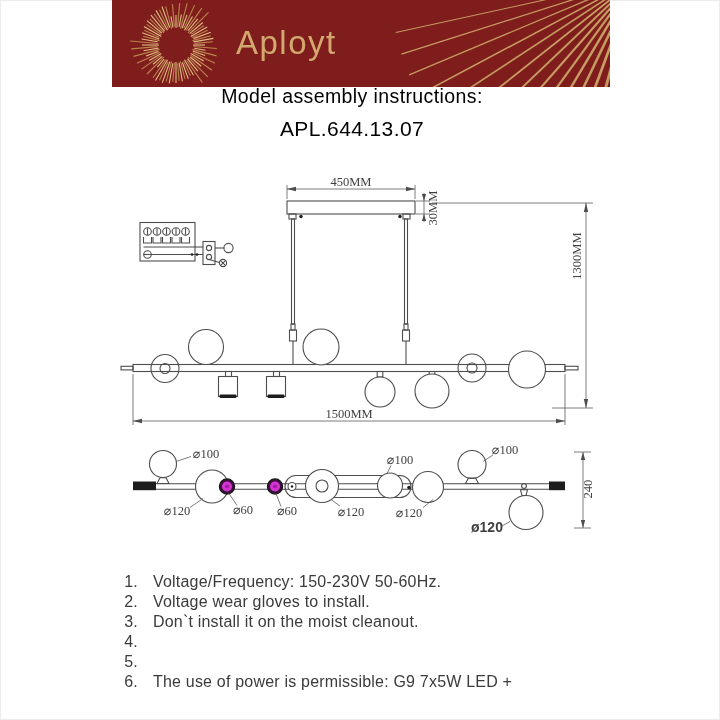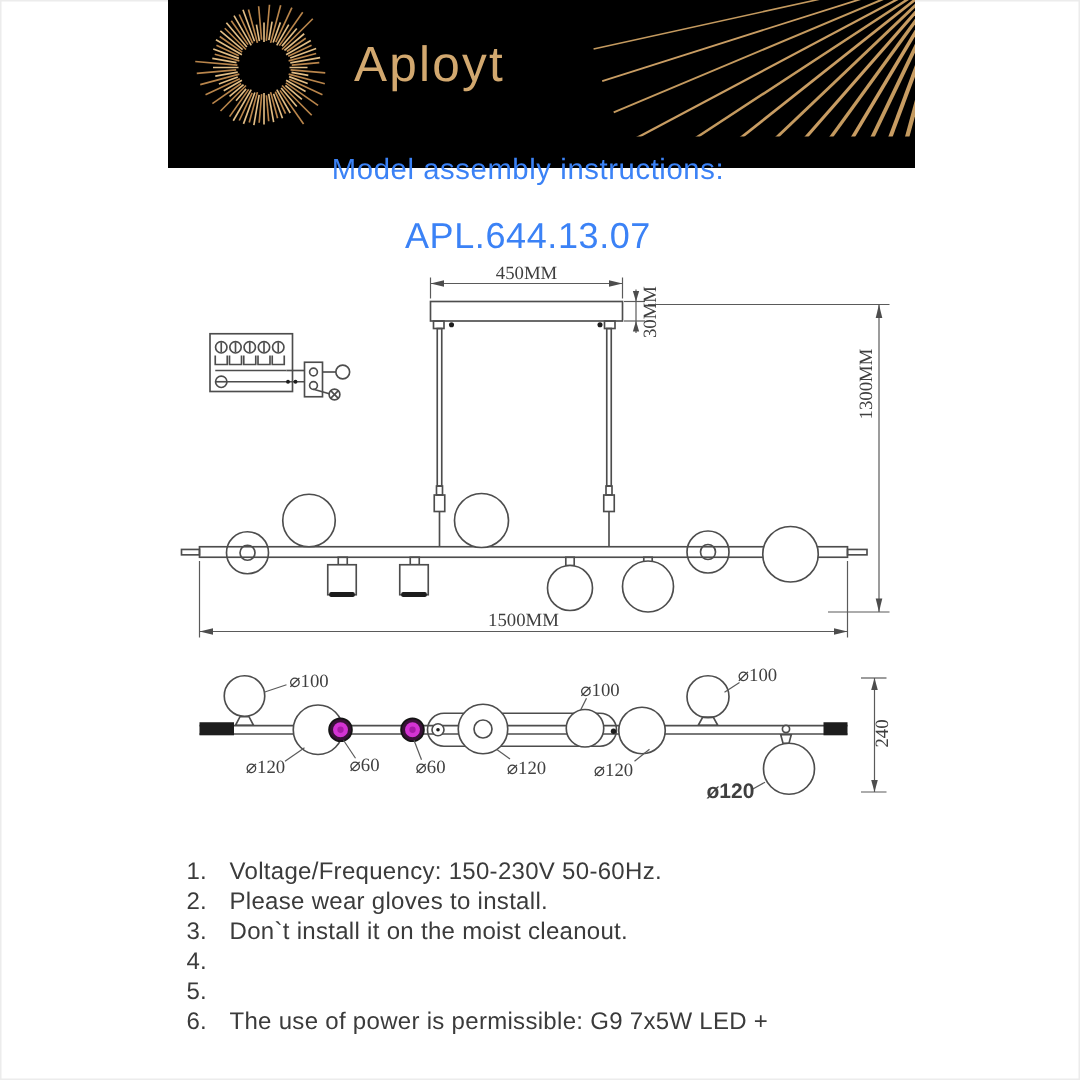--- a/index.html
+++ b/index.html
@@ -1,27 +1,27 @@
 <!DOCTYPE html>
 <html><head>
 <meta charset="utf-8">
 <style>
   html,body{margin:0;padding:0;}
   body{width:720px;height:720px;background:#ffffff;font-family:"Liberation Sans",sans-serif;position:relative;overflow:hidden;}
   .page{position:absolute;inset:0;box-shadow:inset 0 0 0 1px #ececec;}
 
   
-  .banner{position:absolute;left:112px;top:0;width:498px;height:112px;background:#000000;overflow:hidden;}
+  .banner{position:absolute;left:112px;top:0;width:498px;height:87px;background:#7f1d1d;overflow:hidden;}
   .banner svg{position:absolute;left:0;top:0;}
   .brand{position:absolute;left:124px;top:24px;font-size:33px;font-weight:400;letter-spacing:1.5px;color:#d2a86f;}
 
   
-  .title-block{position:absolute;left:0;top:102px;width:704px;text-align:center;color:#3b82f6;}
+  .title-block{position:absolute;left:0;top:85px;width:704px;text-align:center;color:#000000;}
   .title-line1{font-size:19.5px;letter-spacing:.4px;}
-  .title-line2{font-size:24px;letter-spacing:.4px;margin-top:19px;}
+  .title-line2{font-size:21px;letter-spacing:.4px;margin-top:9px;}
 
   
   svg.drawing{position:absolute;left:0;top:145px;}
   .ln{stroke:#4d4d4d;stroke-width:1.1;fill:none;}
   .lnthin{stroke:#5a5a5a;stroke-width:.8;fill:none;}
   .fillw{fill:#ffffff;}
   .blk{fill:#1d1d1d;stroke:none;}
   .dimtxt{font-family:"Liberation Serif",serif;font-size:12.5px;fill:#3f3f3f;}
   .dimtxt.bold{font-weight:bold;font-size:14px;font-family:"Liberation Sans",sans-serif;}
   .arr{fill:#4d4d4d;stroke:none;}
@@ -330,21 +330,21 @@
     </g>
   </svg>
 
   <div class="instructions">
     <div class="inst-row">
       <span class="inst-num">1.</span>
       <span class="inst-text">Voltage/Frequency: 150-230V 50-60Hz.</span>
     </div>
     <div class="inst-row">
       <span class="inst-num">2.</span>
-      <span class="inst-text">Please wear gloves to install.</span>
+      <span class="inst-text">Voltage wear gloves to install.</span>
     </div>
     <div class="inst-row">
       <span class="inst-num">3.</span>
       <span class="inst-text">Don`t install it on the moist cleanout.</span>
     </div>
     <div class="inst-row">
       <span class="inst-num">4.</span>
     </div>
     <div class="inst-row">
       <span class="inst-num">5.</span>

